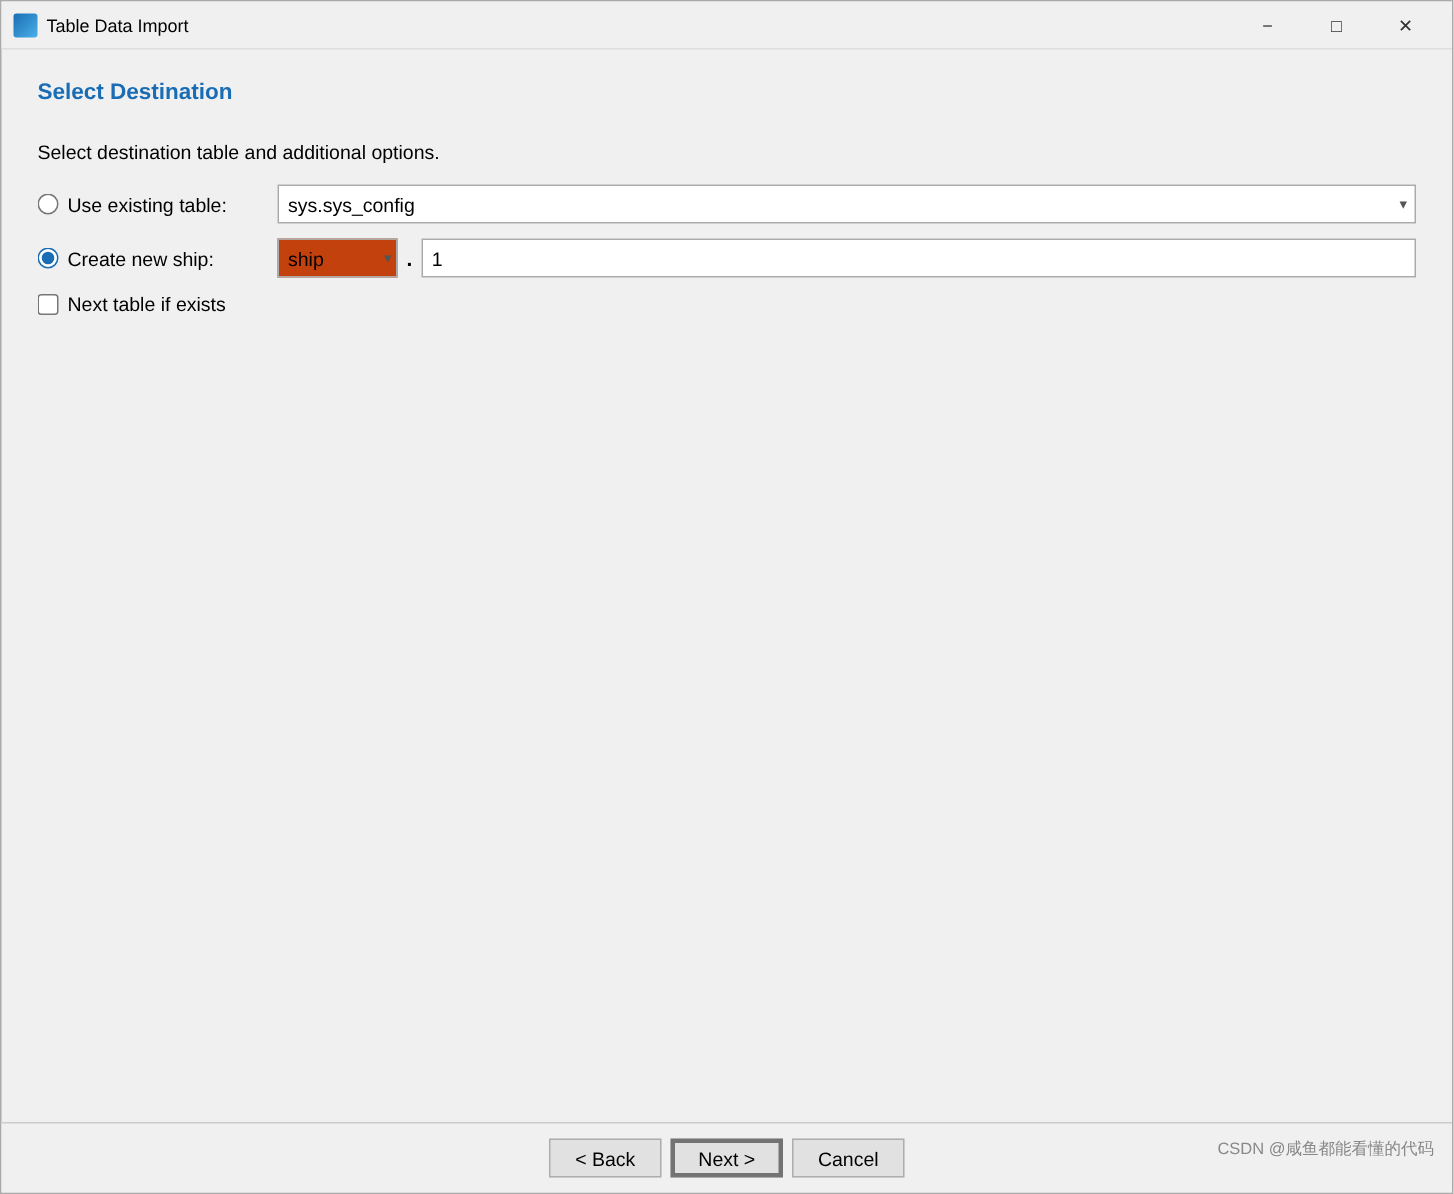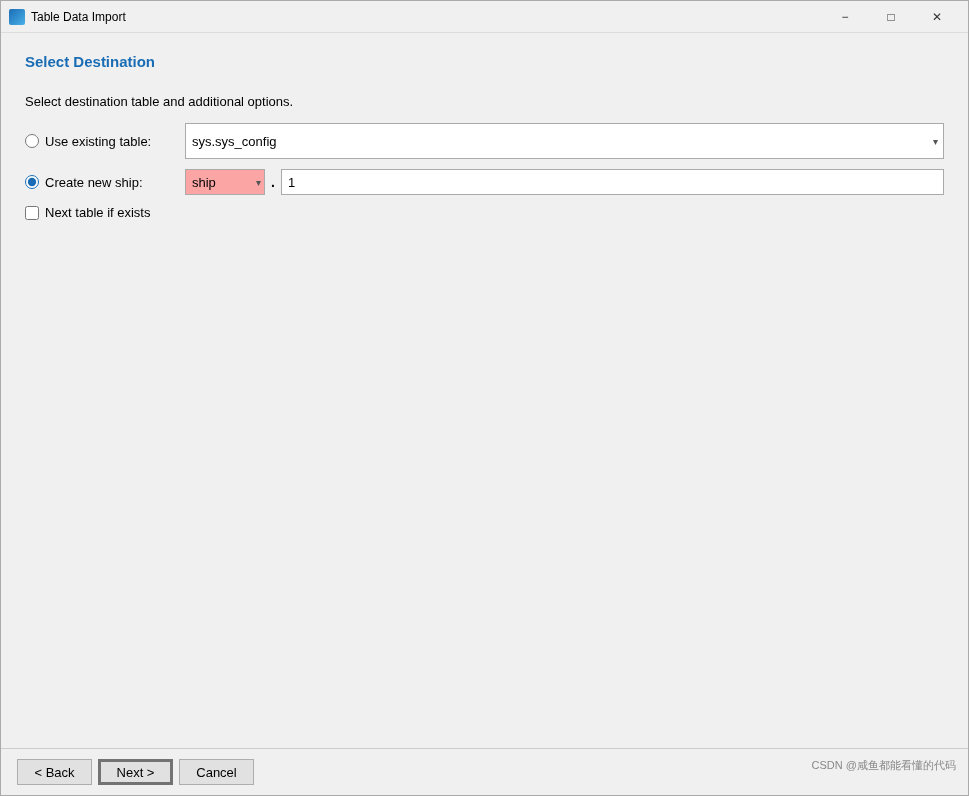--- a/index.html
+++ b/index.html
@@ -119,21 +119,21 @@
 
     .select-wrapper {
       flex: 1;
       position: relative;
       display: flex;
       align-items: center;
     }
 
     .select-wrapper select {
       width: 100%;
-      height: 36px;
+      height: 26px;
       border: 1px solid #aaa;
       background: #fff;
       padding: 2px 23px 2px 6px;
       appearance: none;
       -webkit-appearance: none;
       cursor: pointer;
       color: #000;
     }
 
     .select-arrow {
@@ -148,21 +148,21 @@
       position: relative;
       display: flex;
       align-items: center;
       width: 80px;
     }
 
     .schema-dropdown-wrapper select {
       width: 88px;
       height: 26px;
       border: 1px solid #aaa;
-      background: #fca5a5;
+      background: #c2410c;
       padding: 2px 20px 2px 6px;
       appearance: none;
       -webkit-appearance: none;
       cursor: pointer;
       color: #000;
     }
 
     .schema-arrow {
       position: absolute;
       right: 4px;
@@ -203,21 +203,21 @@
       cursor: pointer;
       color: #000;
     }
 
     .spacer {
       flex: 1;
     }
 
     .footer {
       display: flex;
-      justify-content: flex-start;
+      justify-content: center;
       align-items: center;
       padding: 10px 16px;
       border-top: 1px solid #ccc;
       gap: 6px;
       background: #f0f0f0;
     }
 
     .footer-btn {
       width: 75px;
       height: 26px;

